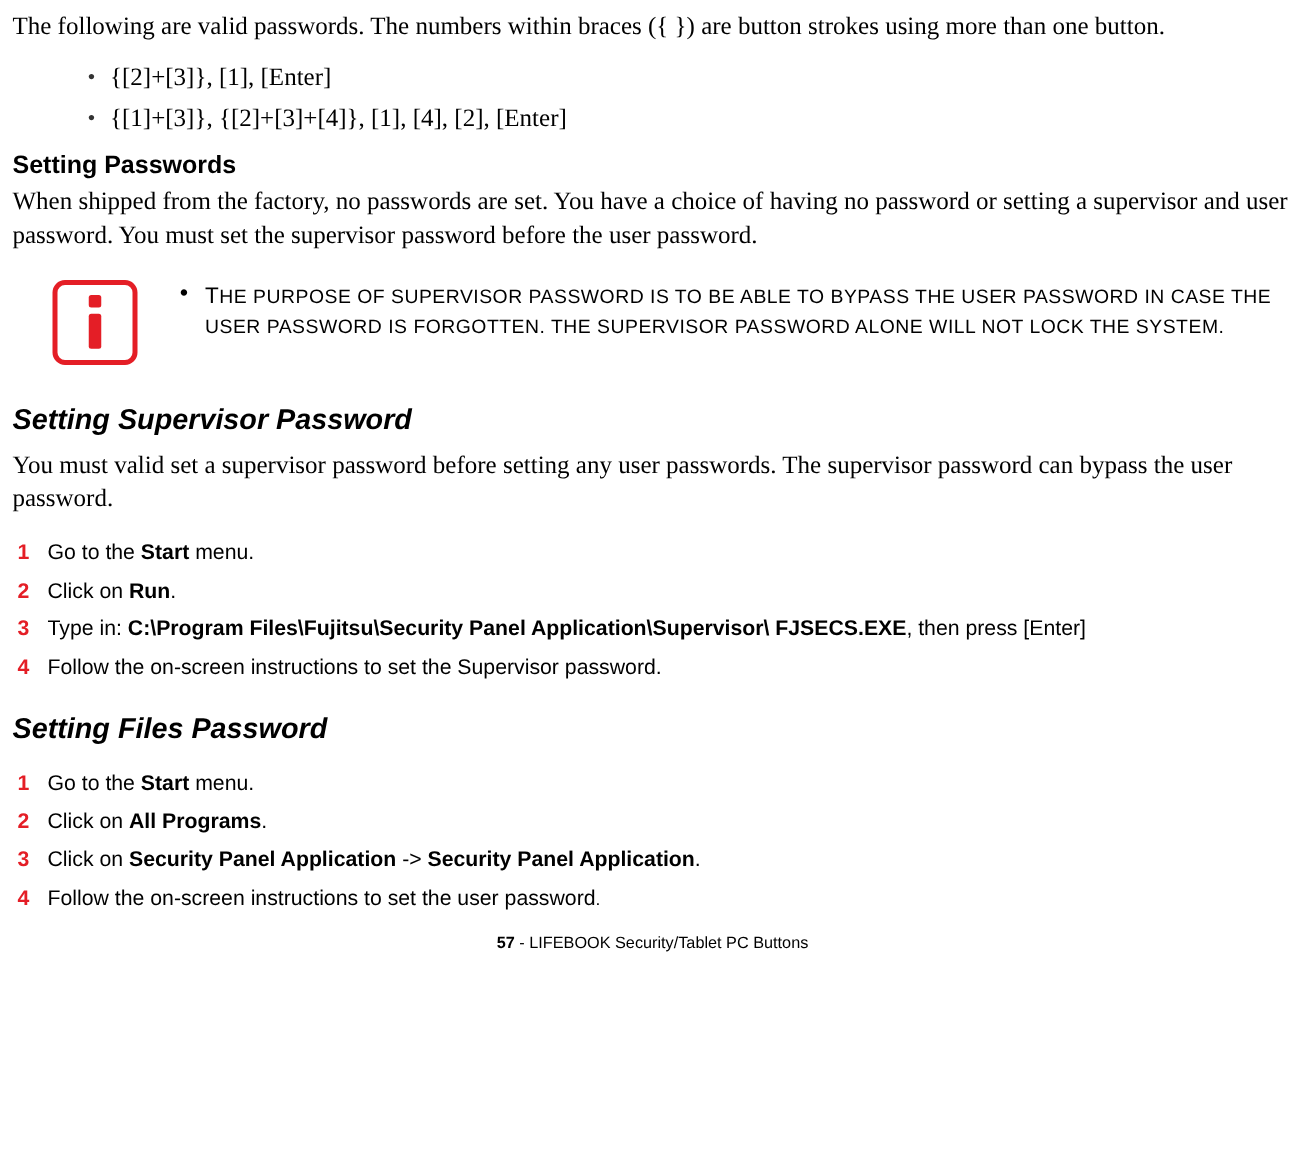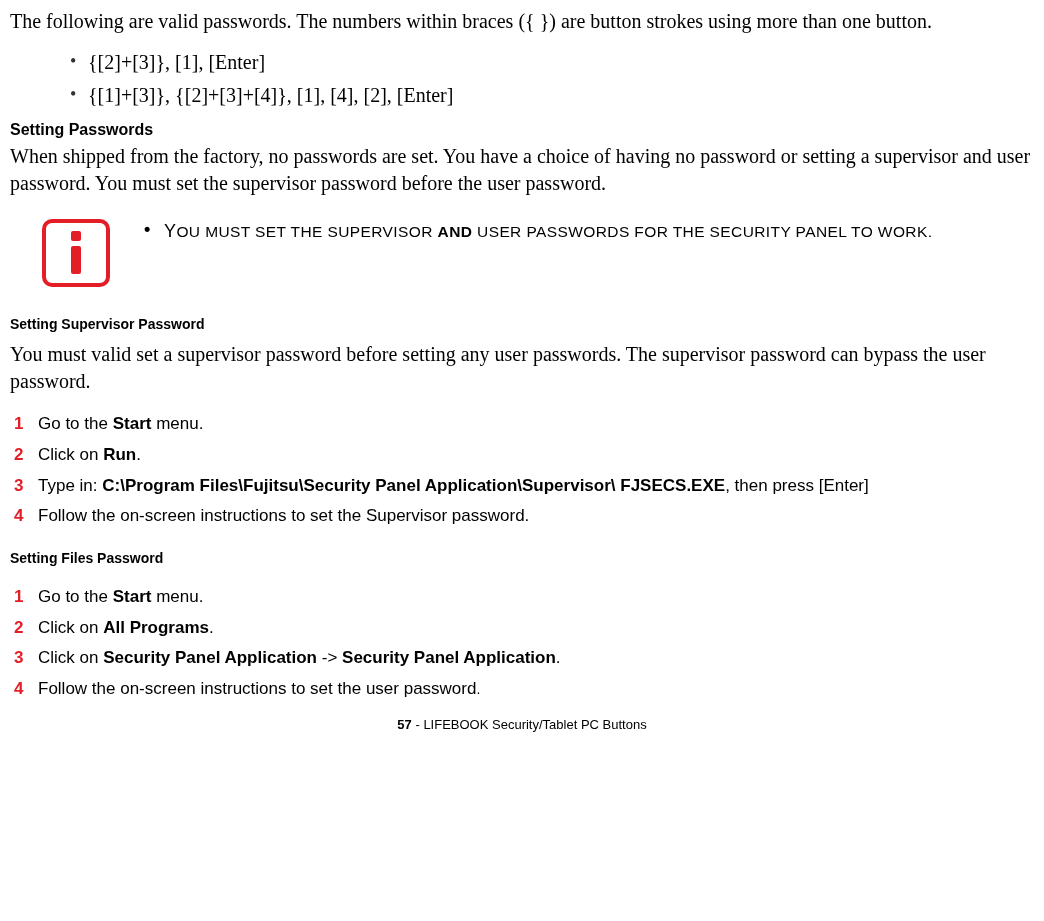--- a/index.html
+++ b/index.html
@@ -31,21 +31,21 @@
       top: 0;
       font-size: 18px;
       color: #333;
     }
     .h-section {
       font-weight: bold;
       margin: 8px 0 2px 0;
     }
     .sans-h {
       font-family: Arial, Helvetica, sans-serif;
-      font-size: 16px;
+      font-size: 20px;
     }
     .after-h { margin: 0 0 18px 0; }
     .infobox {
       display: flex;
       align-items: flex-start;
       margin: 18px 0 28px 0;
       padding-left: 32px;
     }
     .info-icon {
       flex: 0 0 auto;
@@ -100,22 +100,23 @@
       left: 4px;
       top: -2px;
       font-size: 18px;
       color: #000;
       font-weight: bold;
     }
     .smallcaps { letter-spacing: 0.4px; }
     .sub-h {
       font-family: Arial, Helvetica, sans-serif;
       font-weight: bold;
-      font-size: 14px;
+      font-size: 23px;
       margin: 20px 0 8px 0;
+      font-style: italic;
     }
     .body-p { margin: 6px 0 14px 0; }
     ol.steps {
       list-style: none;
       padding: 0;
       margin: 17px 0 14px 0;
       counter-reset: step;
       font-family: Arial, Helvetica, sans-serif;
       font-size: 17px;
     }
@@ -157,21 +158,21 @@
 <p class="after-h">When shipped from the factory, no passwords are set. You have a choice of having no password or setting a supervisor and user password. You must set the supervisor password before the user password.</p>
 
 <div class="infobox">
   <div class="info-icon">
     <div class="dot"></div>
     <div class="stem"></div>
   </div>
   <div class="info-content">
     <ul>
       <li>
-        <span class="smallcaps"><span style="font-size:18px">Y</span><span>OU MUST SET THE SUPERVISOR </span><span class="b">AND</span><span> USER PASSWORDS FOR THE SECURITY PANEL TO WORK.</span></span>
+        <span class="smallcaps"><span style="font-size:18px">T</span><span>HE PURPOSE OF SUPERVISOR PASSWORD IS TO BE ABLE TO BYPASS THE USER PASSWORD IN CASE THE USER PASSWORD IS FORGOTTEN. T</span><span>HE SUPERVISOR PASSWORD ALONE WILL NOT LOCK THE SYSTEM.</span></span>
       </li>
     </ul>
   </div>
 </div>
 
 <div class="sub-h">Setting Supervisor Password</div>
 <p class="body-p">You must valid set a supervisor password before setting any user passwords. The supervisor password can bypass the user password.</p>
 
 <ol class="steps">
   <li><span>Go to the </span><span class="b">Start</span><span> menu.</span></li>

